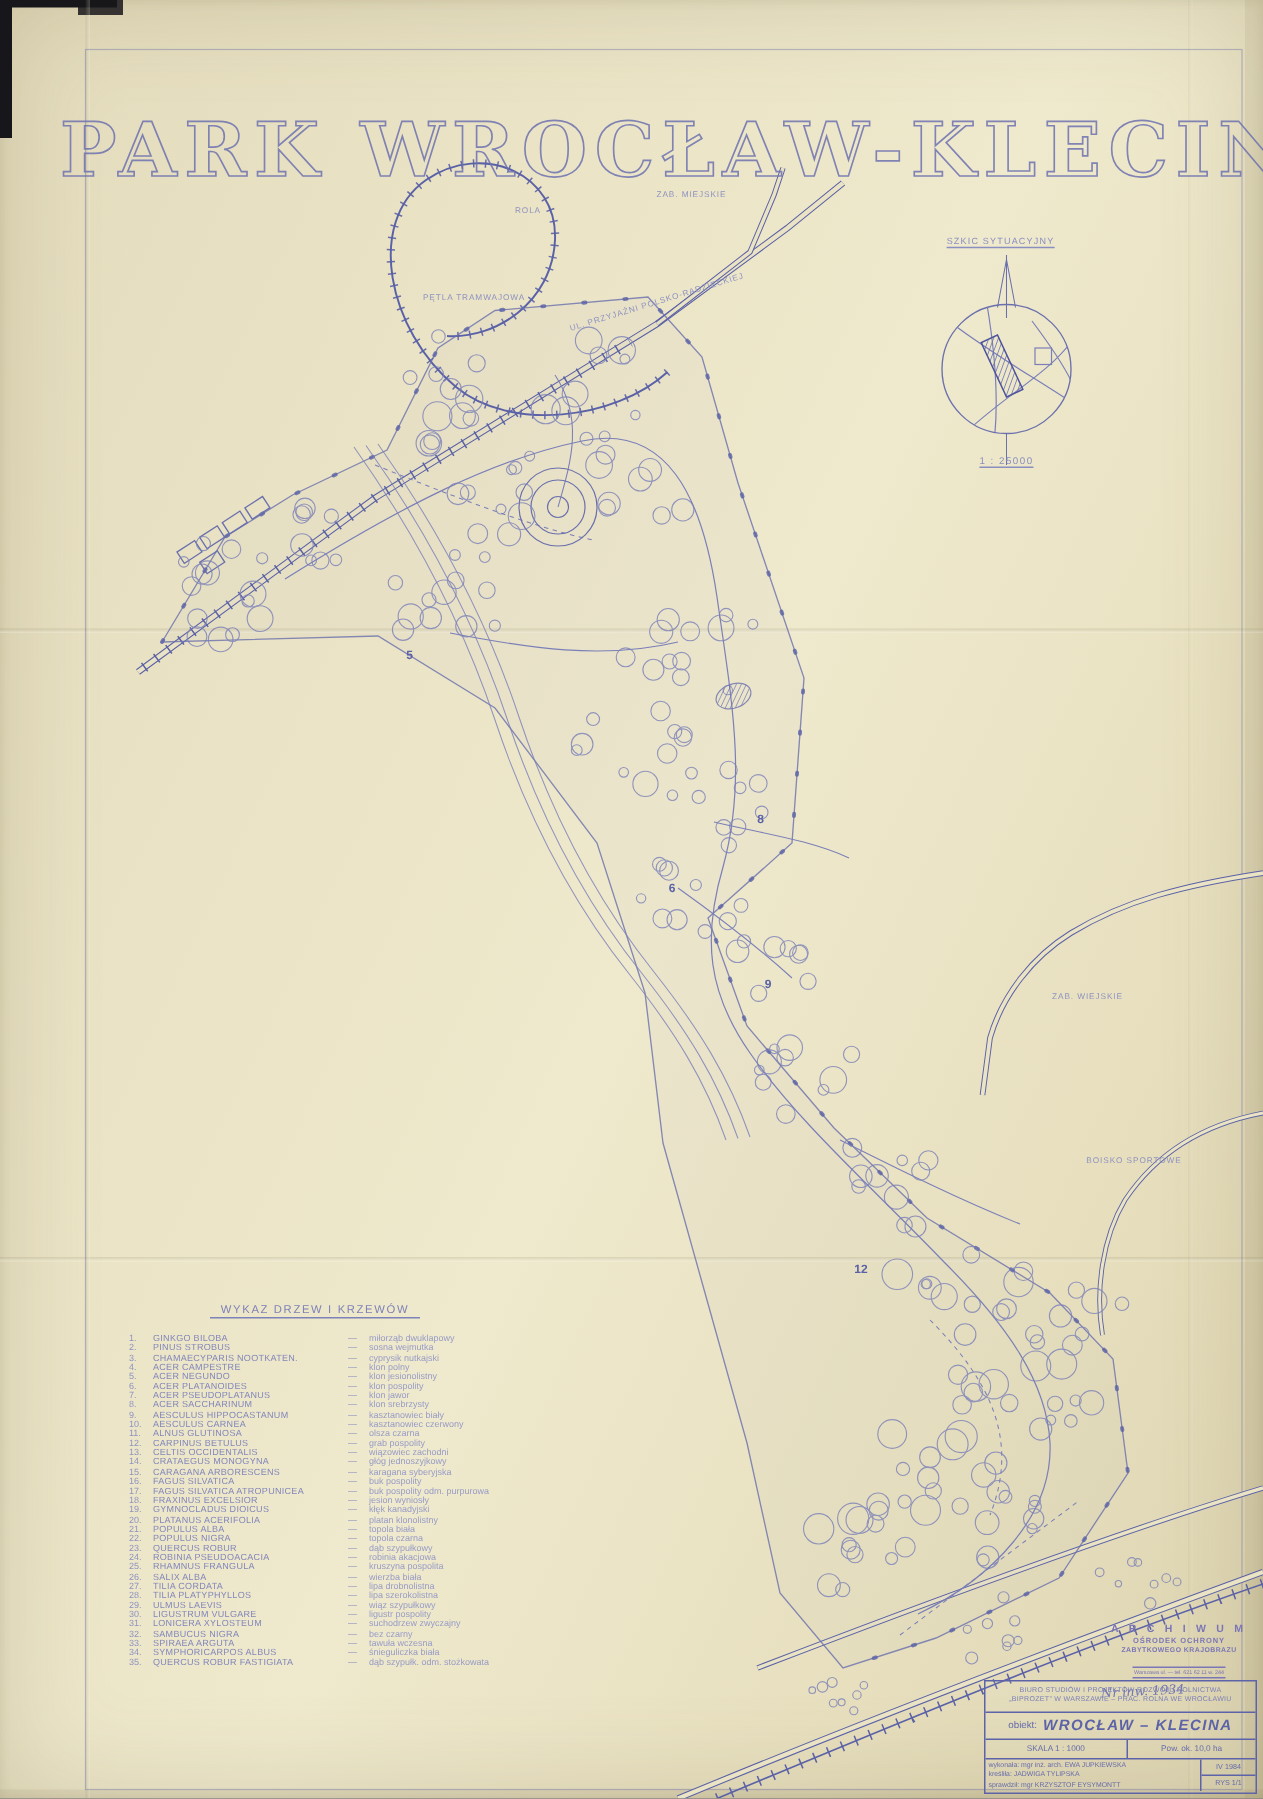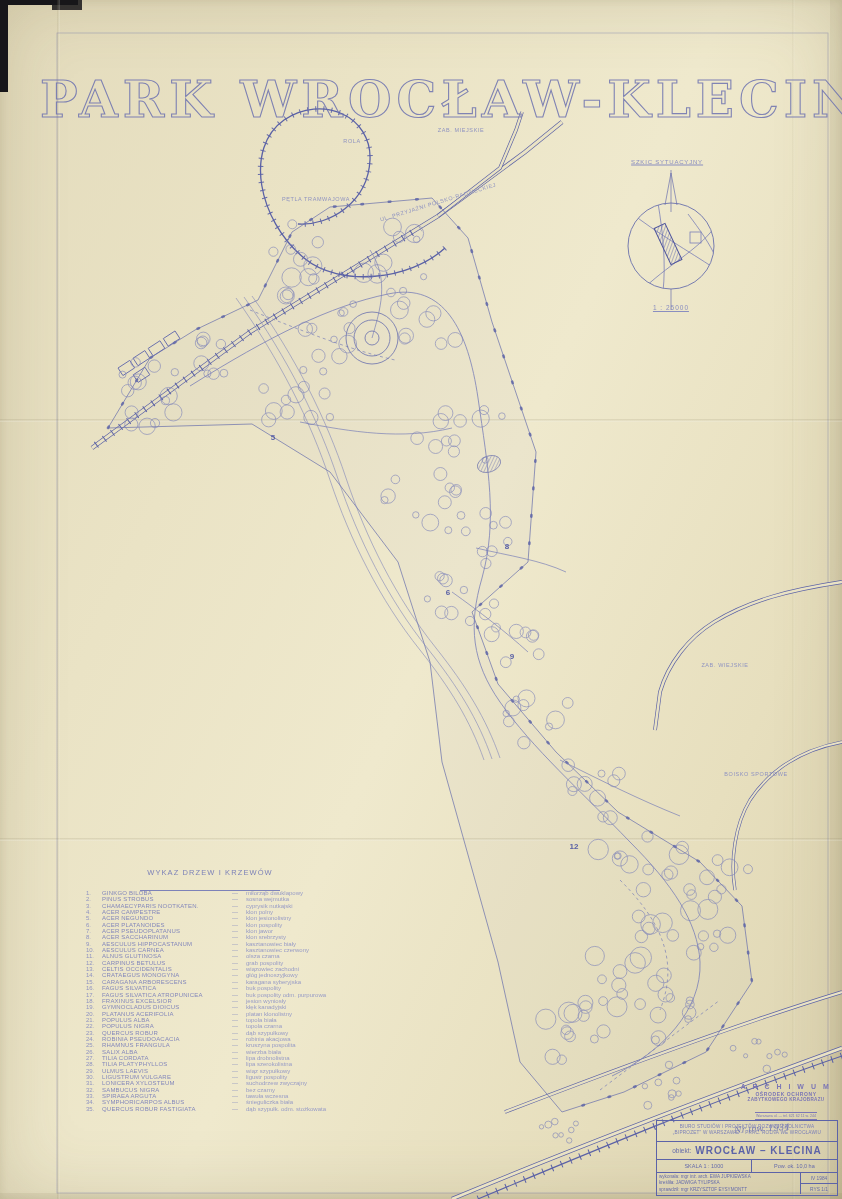--- a/index.html
+++ b/index.html
@@ -39,21 +39,21 @@
   }
   
   .inset-title{position:absolute;font-size:6px;letter-spacing:.8px;color:#8a8ec0;
     border-bottom:.5px solid #8a8ec0;transform:translate(-50%,-50%);white-space:nowrap;}
   .inset-scale{position:absolute;font-size:6.5px;letter-spacing:1px;color:#8a8ec0;
     border-bottom:1px double #8a8ec0;transform:translate(-50%,-50%);white-space:nowrap;}
   
   .legend-heading{
     position:absolute;left:140px;top:868px;width:140px;text-align:center;
     font-size:7.5px;letter-spacing:1.1px;color:#7d82b8;
-    border-bottom:1px solid #7d82b8;padding-bottom:13px;white-space:nowrap;
+    border-bottom:1px solid #7d82b8;padding-bottom:1px;white-space:nowrap;
   }
   .legend{position:absolute;left:86px;top:890px;width:300px;}
   .lg-row{display:flex;font-size:6px;line-height:6.35px;color:#989cc6;white-space:nowrap;}
   .lg-no{width:16px;color:#8f93c1;flex:none;}
   .lg-latin{width:130px;color:#8387bb;letter-spacing:.2px;flex:none;overflow:hidden;}
   .lg-dash{width:14px;color:#8f93c1;flex:none;}
   .lg-pol{flex:1;}
   
   .stamp{position:absolute;left:728px;top:1083px;width:116px;text-align:center;color:#7b76b6;}
   .stamp-l1{font-size:7px;letter-spacing:2.5px;font-weight:bold;line-height:8px;}
@@ -65,21 +65,21 @@
     font-size:8.5px;color:#6a6fb0;transform:rotate(-3deg);margin-top:1px;text-align:left;
     padding-left:6px;}
   
   .tblock{position:absolute;left:656px;top:1120px;width:182px;height:76px;
     border:1.2px solid #5c63a8;color:#666cab;background:rgba(255,255,245,.06);}
   .tb-row1{height:21px;border-bottom:1px solid #5c63a8;text-align:center;
     font-size:4.7px;line-height:6.2px;padding-top:3px;letter-spacing:.2px;color:#7a7fb8;}
   .tb-row2{height:18px;border-bottom:1px solid #5c63a8;display:flex;align-items:center;
     justify-content:center;}
   .tb-obj-label{font-size:6.5px;margin-right:4px;}
-  .tb-obj-value{font-size:10px;letter-spacing:1px;font-weight:bold;color:#5c63a8;}
+  .tb-obj-value{font-size:10px;letter-spacing:1px;font-weight:bold;color:#5c63a8;font-style:italic;}
   .tb-row3{height:13px;border-bottom:1px solid #5c63a8;display:flex;font-size:5.5px;}
   .tb-row3 .c1{flex:1.1;border-right:1px solid #5c63a8;display:flex;align-items:center;justify-content:center;}
   .tb-row3 .c2{flex:1;display:flex;align-items:center;justify-content:center;}
   .tb-row4{display:flex;height:21px;}
   .tb-people{flex:1;border-right:1px solid #5c63a8;font-size:4.6px;line-height:6.4px;
     padding:1px 2px;white-space:nowrap;overflow:hidden;}
   .tb-right{width:36px;display:flex;flex-direction:column;}
   .tb-date{flex:1;border-bottom:1px solid #5c63a8;display:flex;align-items:center;
     justify-content:center;font-size:4.8px;}
   .tb-rys{flex:1;display:flex;align-items:center;justify-content:center;font-size:4.8px;}

